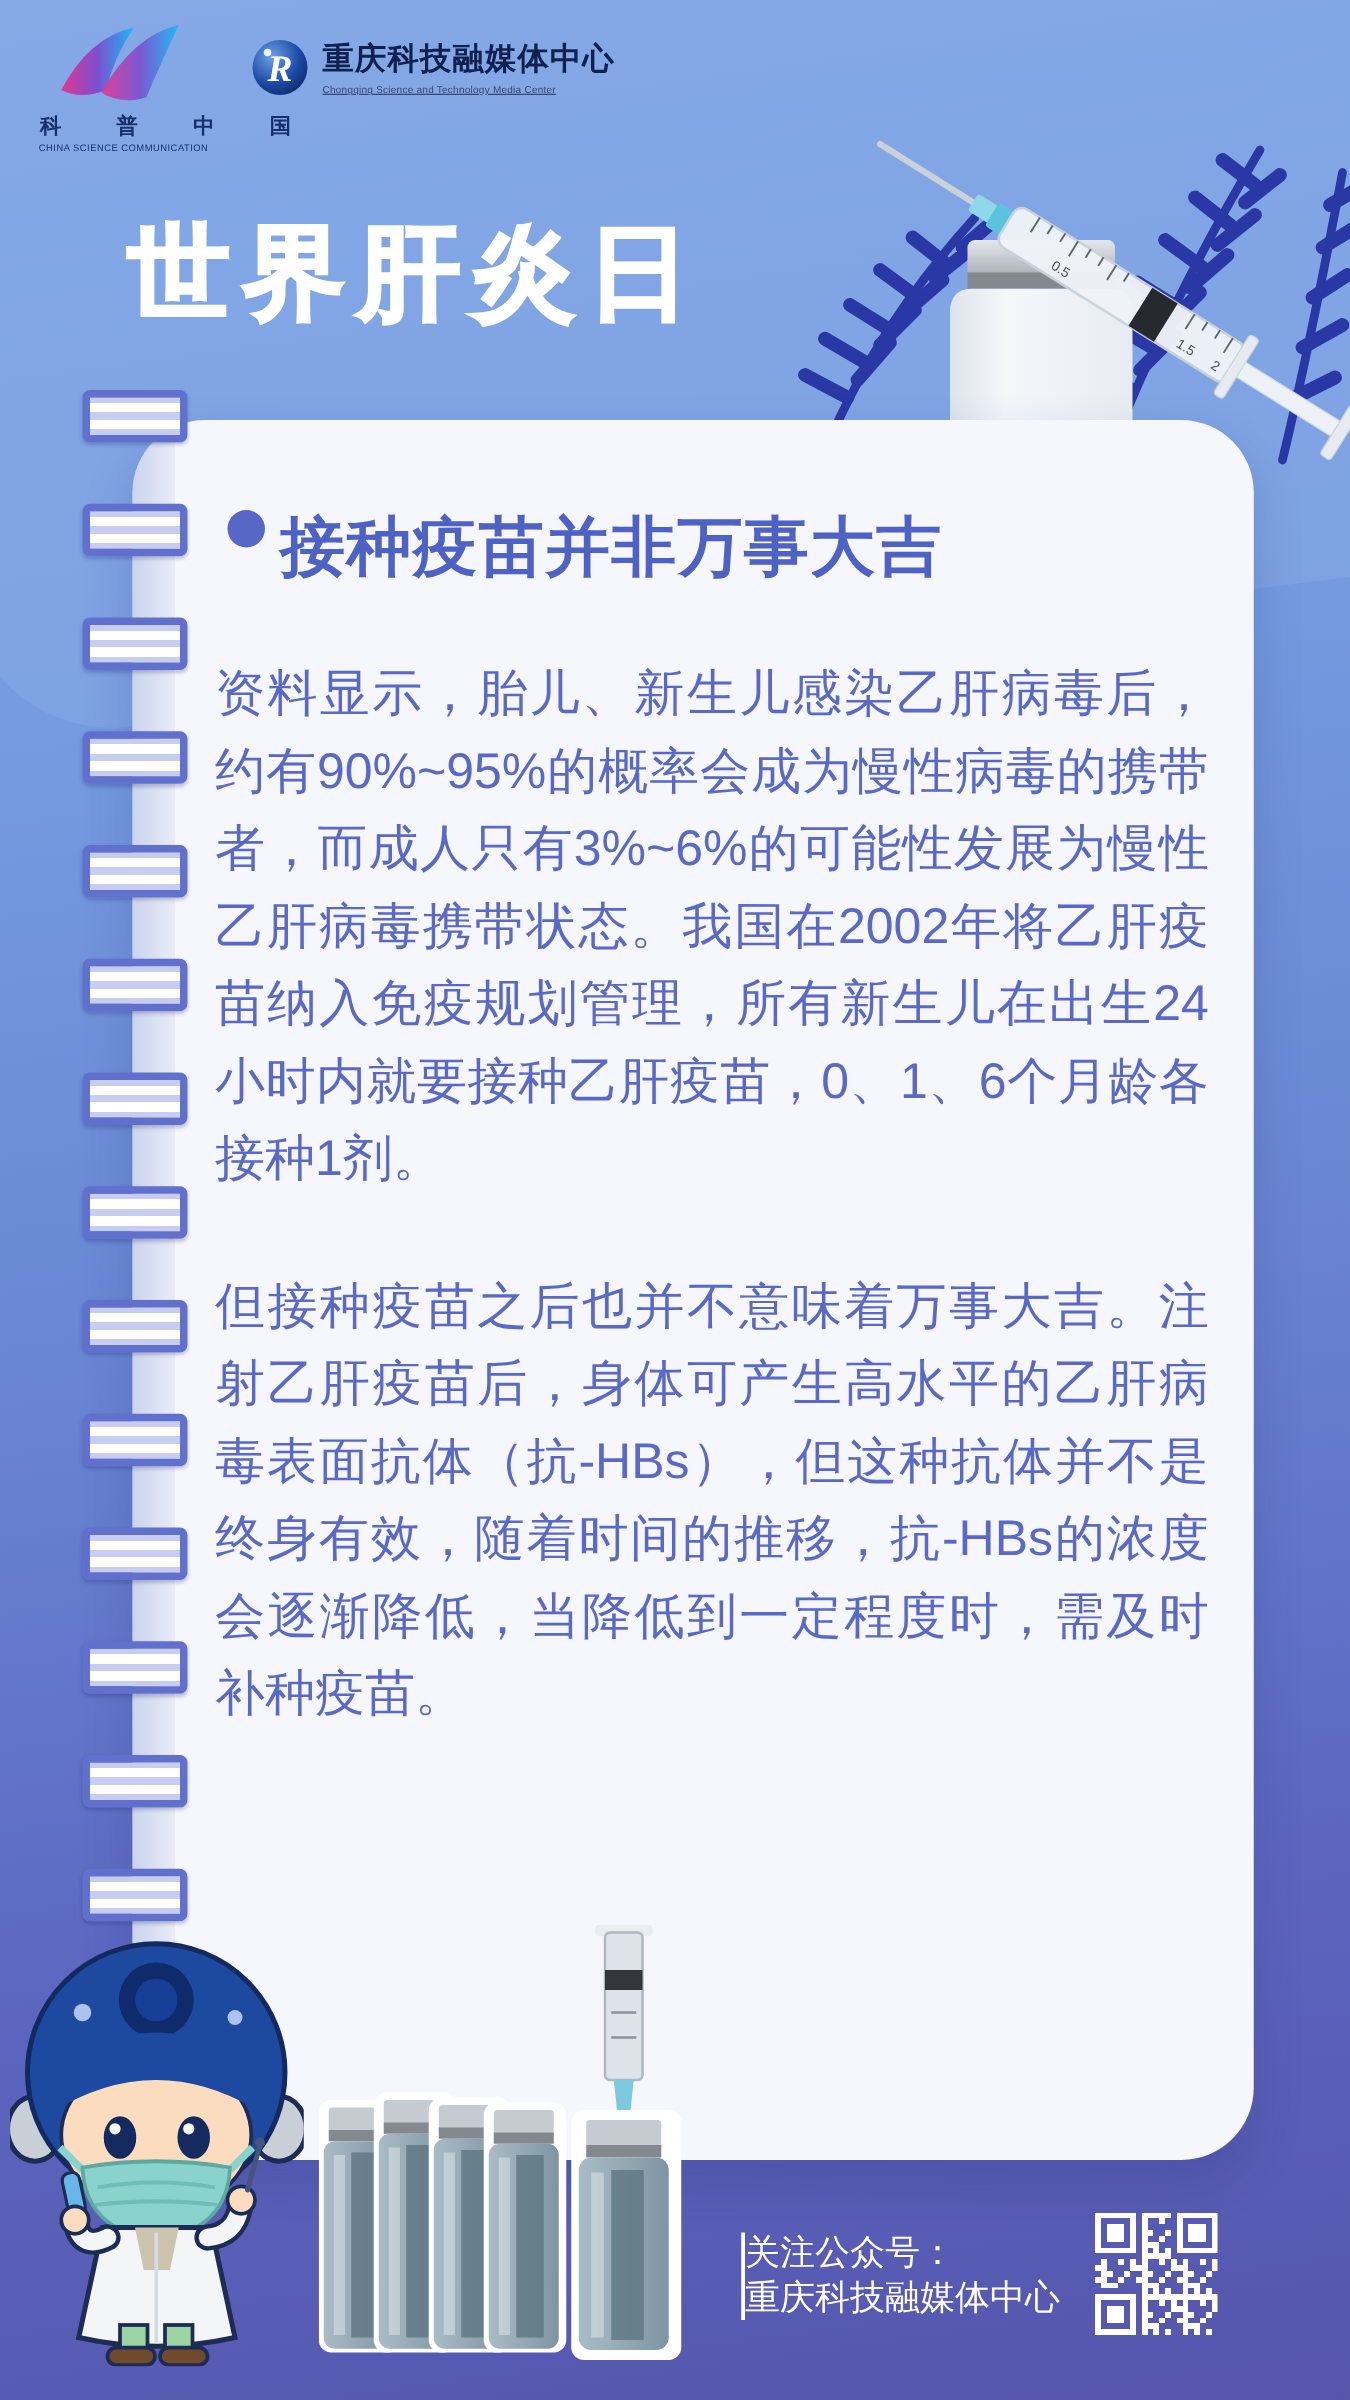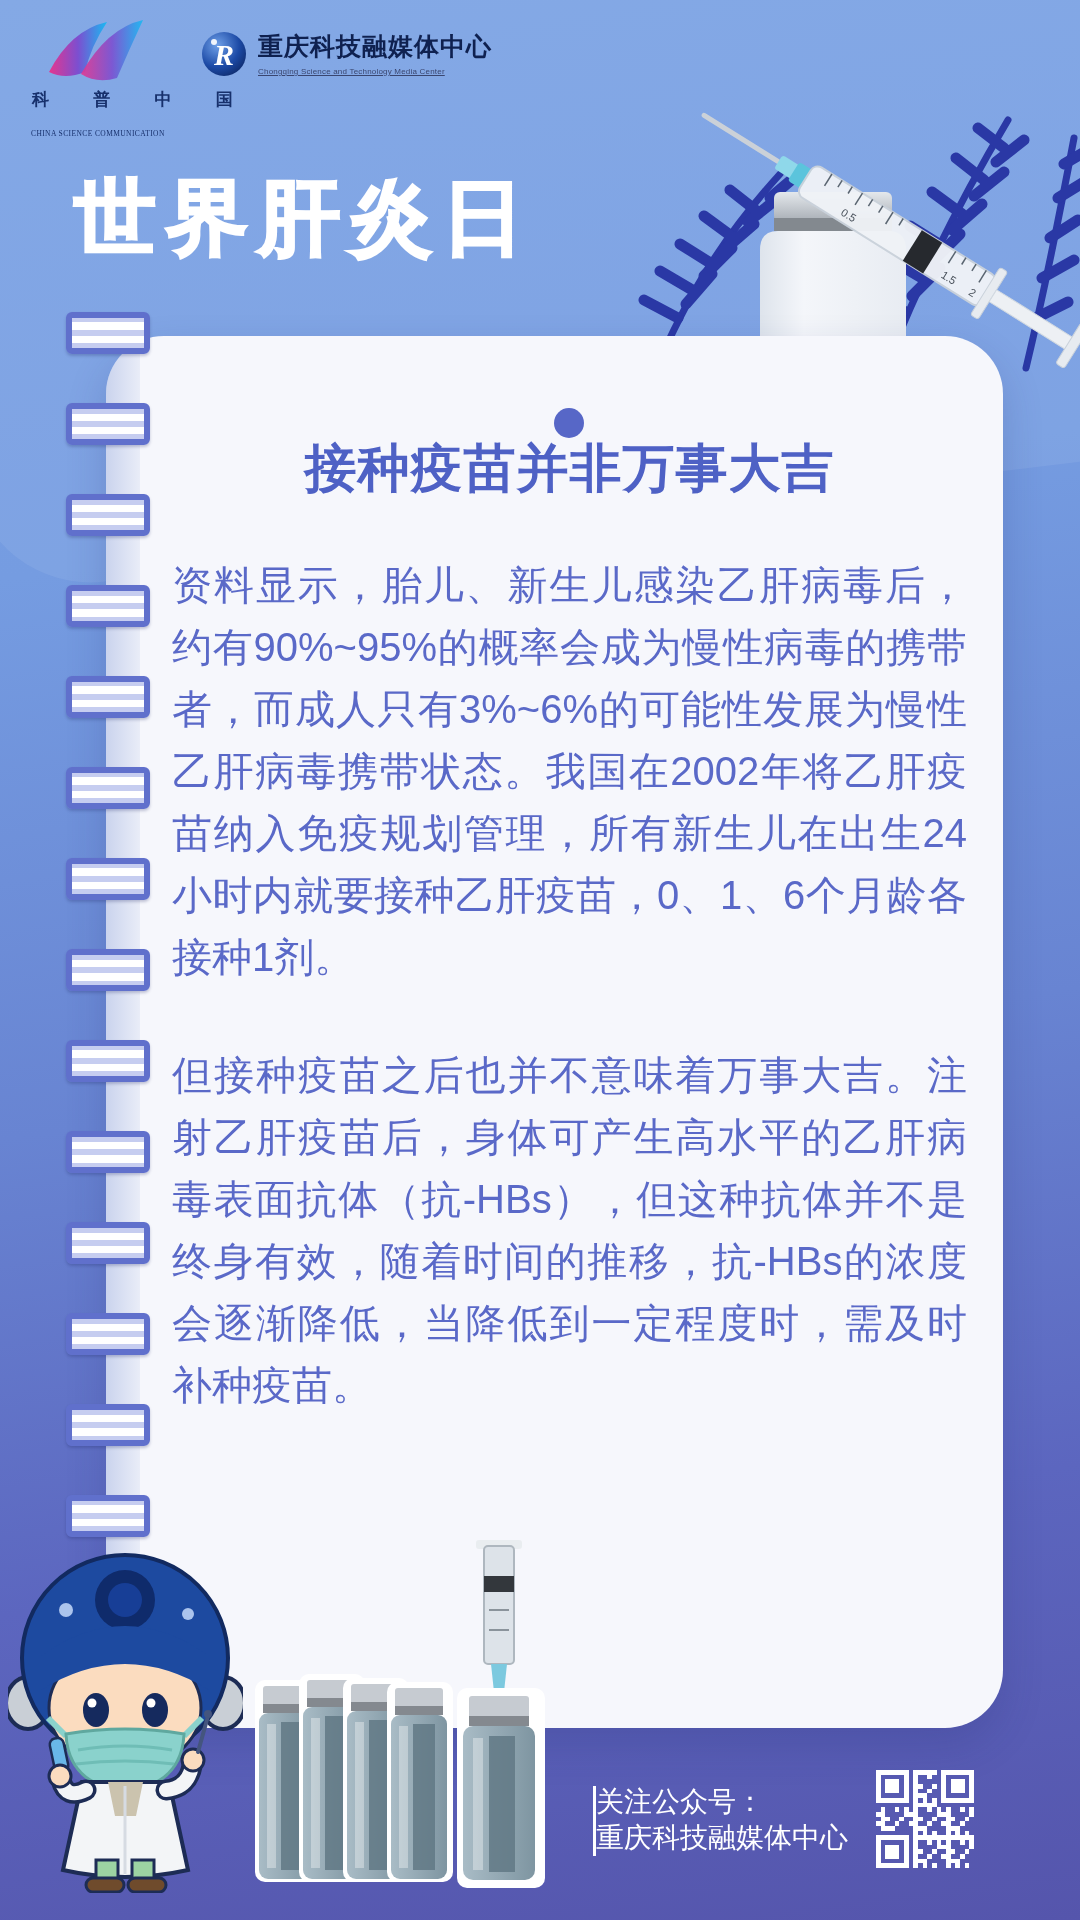--- a/index.html
+++ b/index.html
@@ -6,39 +6,39 @@
   .canvas{
     position:relative;width:1080px;height:1920px;overflow:hidden;
     font-family:"Liberation Sans","DejaVu Sans",sans-serif;
     background:linear-gradient(172deg,#7BA3E4 0%,#759CE1 28%,#6884D2 55%,#5C66BF 78%,#5555AC 100%);
   }
   .bg-panel{position:absolute;left:-90px;top:-640px;width:1320px;height:1160px;
     background:rgba(255,255,255,0.07);transform:rotate(-7deg);border-radius:120px;z-index:0;}
   
   .logo-kepu{position:absolute;left:26px;top:16px;z-index:2;}
   .kepu-chars{font-size:17px;font-weight:700;letter-spacing:20px;color:#17306C;white-space:nowrap;margin:2px 0 0 6px;font-family:Liberation Serif, serif;}
-  .kepu-sub{font-size:7.5px;letter-spacing:.4px;color:#17306C;margin:18px 0 0 5px;white-space:nowrap;font-family:Liberation Serif, serif;}
+  .kepu-sub{font-size:7.5px;letter-spacing:.4px;color:#17306C;margin:2px 0 0 5px;white-space:nowrap;}
   .logo-media{position:absolute;left:200px;top:30px;display:flex;align-items:flex-start;z-index:2;}
   .media-text{margin-left:10px;}
   .media-title{font-size:25px;font-weight:800;color:#0F2150;letter-spacing:1px;white-space:nowrap;}
   .media-sub{font-size:8px;color:#3A4670;margin-top:4px;letter-spacing:.2px;white-space:nowrap;text-decoration:underline;}
   
-  .poster-title{position:absolute;left:74px;top:164px;z-index:1;color:#fff;
+  .poster-title{position:absolute;left:102px;top:164px;z-index:1;color:#fff;
     font-size:82px;font-weight:900;letter-spacing:10px;-webkit-text-stroke:2.5px #fff;white-space:nowrap;}
   
   .branch{position:absolute;z-index:1;}
   .vial-top{position:absolute;left:748px;top:190px;z-index:1;}
   .syringe-top{position:absolute;left:692px;top:100px;z-index:4;}
   
   .card{position:absolute;left:106px;top:336px;width:897px;height:1392px;background:#F6F7FC;
     border-radius:58px;box-shadow:0 18px 40px rgba(35,45,115,.20);z-index:2;overflow:hidden;}
   .card-spine{position:absolute;left:0;top:0;bottom:0;width:34px;
     background:linear-gradient(90deg,rgba(120,145,210,.35),rgba(120,145,210,.10));}
   .card-inner{position:relative;padding:72px 36px 0 66px;}
-  .card-heading{display:flex;align-items:center;flex-direction:column;}
+  .card-heading{display:flex;align-items:flex-start;}
   .bullet{width:30px;height:30px;border-radius:50%;background:#5767C7;margin:0 12px 0 10px;flex:0 0 auto;}
   .heading-text{font-size:52px;font-weight:800;color:#4E61C5;letter-spacing:1px;line-height:60px;}
   .card-body p{margin:56px 0 0 0;font-size:40px;line-height:62px;color:#5A69C8;
     text-align:justify;font-weight:500;}
   
   #rings{position:absolute;inset:0;z-index:3;pointer-events:none;}
   .ring{position:absolute;left:66px;width:72px;height:30px;border:6px solid #6070CC;border-radius:6px;
     background:linear-gradient(180deg,#C6CDF0 0 15%,#FFFFFF 15% 40%,#C6CDF0 40% 60%,#FFFFFF 60% 85%,#C6CDF0 85% 100%);
     box-shadow:0 2px 3px rgba(30,40,100,.25);}
   

